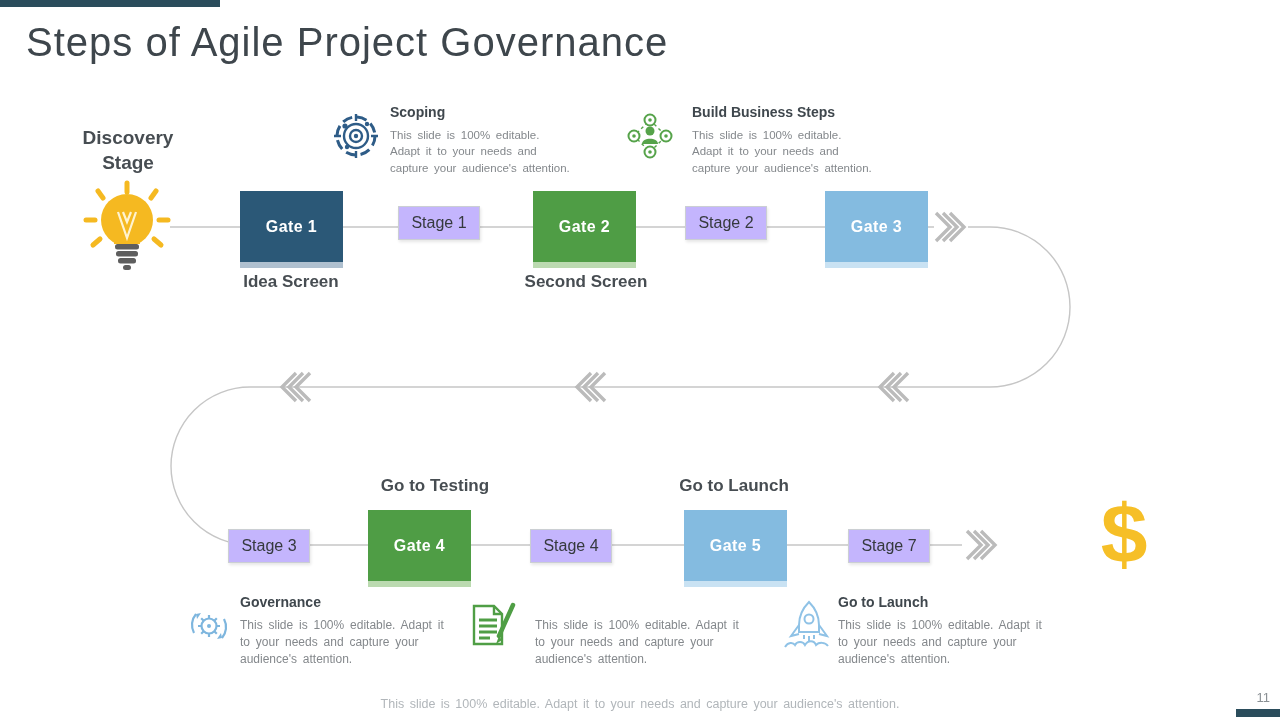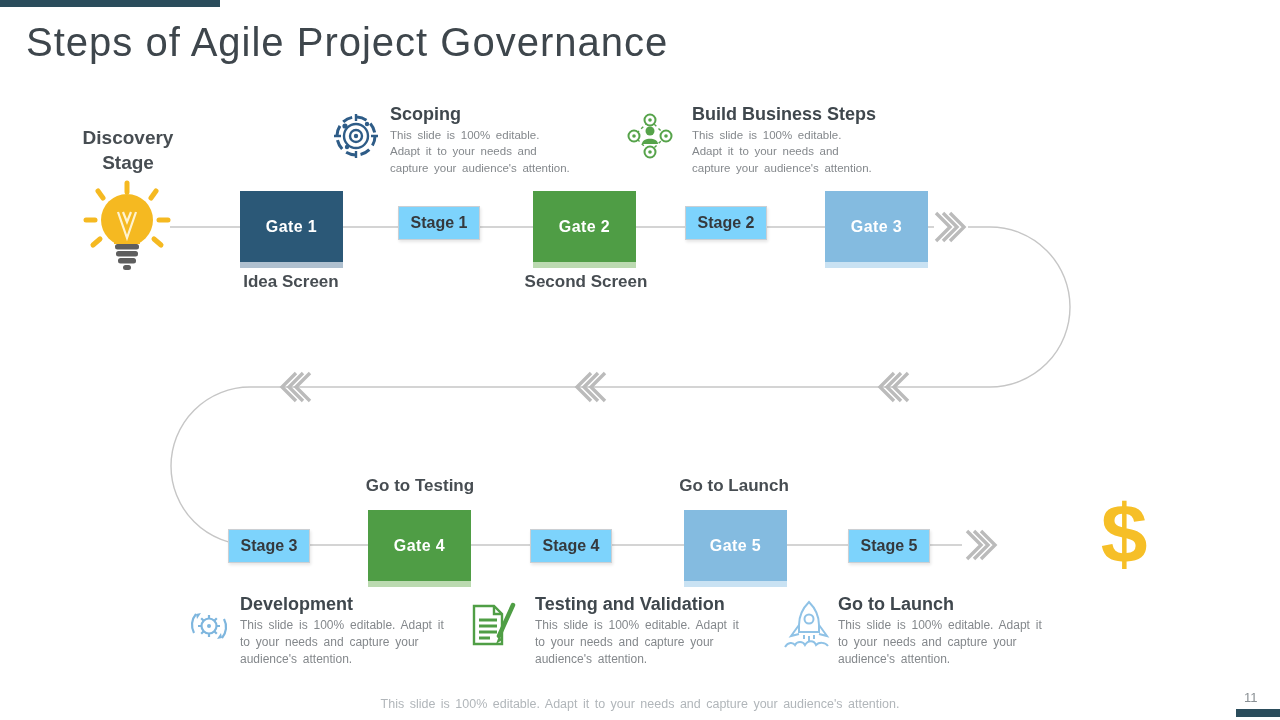--- a/index.html
+++ b/index.html
@@ -11,32 +11,32 @@
   .accent-bar{left:0;top:0;width:220px;height:7px;}
   .page-title{left:26px;top:20px;font-size:40px;letter-spacing:1px;color:#3E464C;font-weight:400;}
   .flow-svg{left:0;top:0;width:1280px;height:720px;}
   .flow-line{stroke:#C6C6C6;stroke-width:1.4;fill:none;}
   .chev{width:36px;height:36px;}
   .chev polyline{stroke:#BBBBBB;stroke-width:3.4;fill:none;}
   .gate{width:103px;}
   .gate-box{width:103px;height:71px;display:flex;align-items:center;justify-content:center;
     color:#fff;font-weight:bold;font-size:16px;letter-spacing:.4px;}
   .gate-shadow{width:103px;height:6px;}
-  .stage-box{width:80px;height:32px;background:#7dd3fc;border:1px solid #CBCFD3;
+  .stage-box{width:80px;height:32px;background:#c4b5fd;border:1px solid #CBCFD3;
     box-shadow:1px 2px 3px rgba(0,0,0,.10);display:flex;align-items:center;justify-content:center;
-    font-weight:bold;font-size:16px;color:#35393D;}
+    font-weight:normal;font-size:16px;color:#35393D;}
   .caption{font-weight:bold;font-size:17px;color:#474D52;text-align:center;}
   .side-label{font-weight:bold;font-size:19px;color:#474D52;text-align:center;line-height:1.3;}
-  .callout-title{font-weight:bold;font-size:18px;color:#3F474D;}
+  .callout-title{font-weight:bold;font-size:14px;color:#3F474D;}
   .callout-body{font-size:12px;color:#84888C;line-height:1.42;word-spacing:2.5px;}
   .callout-body.narrow{font-size:11.5px;width:180px;}
   .callout-body.wide{width:218px;}
   .dollar{font-size:84px;font-weight:bold;text-align:center;line-height:1;}
   .footer-note{left:0;top:697px;width:1280px;text-align:center;font-size:12.5px;color:#B1B6BA;word-spacing:2px;}
-  .page-number{left:1244px;top:690px;width:26px;font-size:13px;color:#8A9094;}
+  .page-number{left:1244px;top:690px;width:26px;text-align:right;font-size:13px;color:#8A9094;}
   .page-bar{left:1236px;top:709px;width:44px;height:8px;}
 </style>
 </head>
 <body>
 
 <div class="slide">
 
   <div class="abs accent-bar" style="background: rgb(43, 77, 92);"></div>
 
   <div class="abs page-title">Steps of Agile Project Governance</div>
@@ -122,23 +122,23 @@
     <div class="gate-box" style="background: rgb(79, 157, 69);">Gate 4</div>
     <div class="gate-shadow" style="background: rgb(187, 218, 176);"></div>
   </div>
   <div class="abs gate" style="left:684px;top:510px">
     <div class="gate-box" style="background: rgb(132, 187, 224);">Gate 5</div>
     <div class="gate-shadow" style="background: rgb(201, 226, 243);"></div>
   </div>
 
   <div class="abs stage-box" style="left:228px;top:529px">Stage 3</div>
   <div class="abs stage-box" style="left:530px;top:529px">Stage 4</div>
-  <div class="abs stage-box" style="left:848px;top:529px">Stage 5</div>
-
-  <div class="abs caption" style="left:320px;top:476px;width:200px">Go to Testing</div>
+  <div class="abs stage-box" style="left:848px;top:529px">Stage 7</div>
+
+  <div class="abs caption" style="left:335px;top:476px;width:200px">Go to Testing</div>
   <div class="abs caption" style="left:634px;top:476px;width:200px">Go to Launch</div>
 
   <svg class="abs" style="left: 333px; top: 113px; color: rgb(46, 92, 135);" width="46" height="46" viewBox="0 0 46 46">
     <g stroke="currentColor" fill="none">
       <circle cx="23" cy="23" r="19" stroke-width="3" stroke-dasharray="10 5"></circle>
       <circle cx="23" cy="23" r="12" stroke-width="2.4"></circle>
       <circle cx="23" cy="23" r="6" stroke-width="2.4"></circle>
       <path d="M23 1 V8 M23 38 V45 M1 23 H8 M38 23 H45" stroke-width="2.4"></path>
     </g>
     <g fill="currentColor">
@@ -177,36 +177,35 @@
       <path d="M38 16 A17 17 0 0 1 36 35"></path>
       <circle cx="23" cy="23" r="7.5"></circle>
       <path d="M23 12 V15.5 M23 30.5 V34 M12 23 H15.5 M30.5 23 H34 M15.2 15.2 L17.7 17.7 M28.3 28.3 L30.8 30.8 M30.8 15.2 L28.3 17.7 M17.7 28.3 L15.2 30.8"></path>
     </g>
     <g fill="currentColor">
       <circle cx="23" cy="23" r="2"></circle>
       <path d="M10 11 L15 10 L11 16 Z"></path>
       <path d="M36 35 L31 36 L35 30 Z"></path>
     </g>
   </svg>
-  <div class="abs callout-title" style="left:240px;top:594px">Development</div>
+  <div class="abs callout-title" style="left:240px;top:594px">Governance</div>
   <div class="abs callout-body wide" style="left:240px;top:617px">This slide is 100% editable. Adapt it to your needs and capture your audience's attention.</div>
 
   <svg class="abs" style="left: 468px; top: 600px; color: rgb(79, 158, 69);" width="50" height="50" viewBox="0 0 50 50">
     <path d="M6 6 H26 L34 14 V44 H6 Z" fill="#fff" stroke="currentColor" stroke-width="2.4"></path>
     <path d="M26 6 V14 H34" fill="none" stroke="currentColor" stroke-width="2.4"></path>
     <g stroke="currentColor" stroke-width="3">
       <line x1="11" y1="20" x2="29" y2="20"></line>
       <line x1="11" y1="26" x2="29" y2="26"></line>
       <line x1="11" y1="32" x2="29" y2="32"></line>
       <line x1="11" y1="38" x2="22" y2="38"></line>
     </g>
     <line x1="45" y1="5" x2="31" y2="36" stroke="currentColor" stroke-width="4.5" stroke-linecap="round"></line>
     <path d="M31 36 L28 44 L34 40 Z" fill="currentColor"></path>
   </svg>
-  <div class="abs callout-title" style="left:535px;top:594px">Testing and Validation</div>
   <div class="abs callout-body wide" style="left:535px;top:617px">This slide is 100% editable. Adapt it to your needs and capture your audience's attention.</div>
 
   <svg class="abs" style="left: 783px; top: 598px; color: rgb(143, 194, 230);" width="52" height="52" viewBox="0 0 52 52">
     <g stroke="currentColor" stroke-width="2" fill="none">
       <path d="M26 4 C33 11 36 19 36 27 V34 H16 V27 C16 19 19 11 26 4 Z"></path>
       <circle cx="26" cy="21" r="4.5"></circle>
       <path d="M16 27 L8 38 L16 36"></path>
       <path d="M36 27 L44 38 L36 36"></path>
       <path d="M21 37 V41 M26 38 V43 M31 37 V41"></path>
       <path d="M2 49 C5 44 10 44 12 47 C14 43 20 43 22 47 C25 42 31 42 33 47 C36 44 42 44 45 48"></path>

